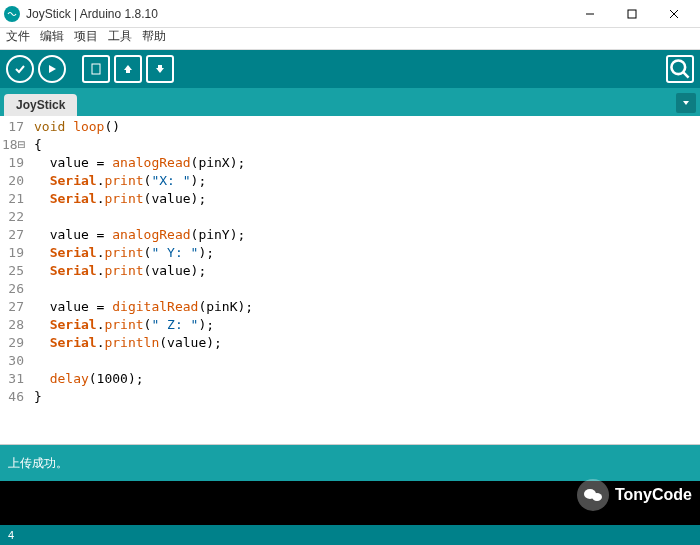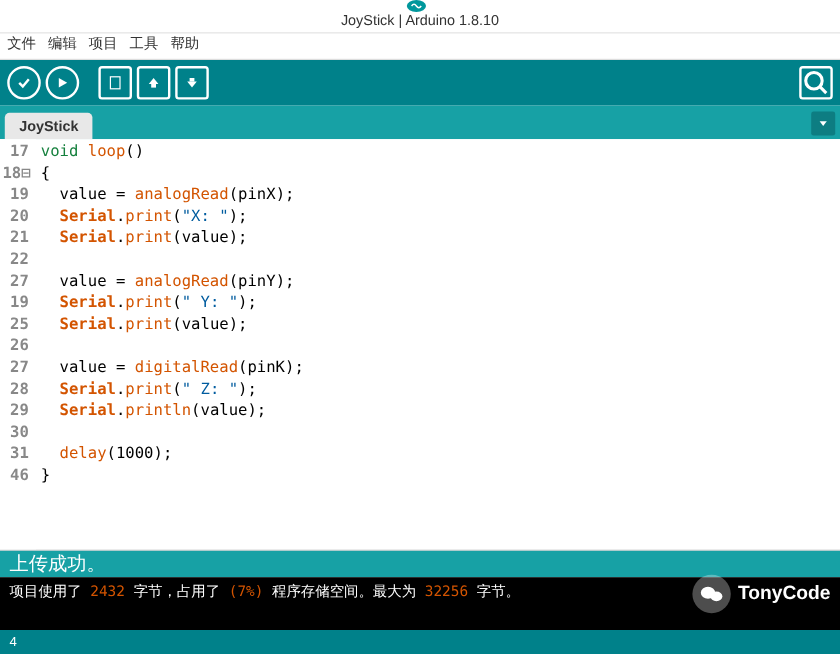--- a/index.html
+++ b/index.html
@@ -1,45 +1,45 @@
 <!DOCTYPE html>
 <html><head>
 <meta charset="utf-8">
 <style>
 * { margin: 0; padding: 0; box-sizing: border-box; }
 body { width: 700px; height: 545px; font-family: "Microsoft YaHei", sans-serif; background: #fff; display: flex; flex-direction: column; overflow: hidden; position: relative; }
-.titlebar { height: 28px; background: #fff; display: flex; align-items: center; padding: 0 4px; border-bottom: 1px solid #ddd; flex-direction: column; }
+.titlebar { height: 28px; background: #fff; display: flex; align-items: center; padding: 0 4px; border-bottom: 1px solid #ddd; }
 .titlebar-icon { width: 16px; height: 16px; background: #00979c; border-radius: 50%; margin-right: 6px; display: flex; align-items: center; justify-content: center; }
 .titlebar-icon svg { width: 10px; height: 10px; }
 .titlebar-title { font-size: 12px; color: #333; flex: 1; }
 .win-controls { display: flex; gap: 14px; margin-right: 8px; }
 .win-btn { width: 28px; height: 20px; display: flex; align-items: center; justify-content: center; cursor: default; }
 .win-btn svg { width: 10px; height: 10px; }
 .menubar { height: 22px; background: #fff; display: flex; align-items: flex-start; padding: 0 6px; gap: 10px; font-size: 12px; color: #333; border-bottom: 1px solid #ddd; }
 .menu-item { cursor: default; }
 .toolbar { height: 38px; background: #00818a; display: flex; align-items: center; padding: 0 6px; gap: 4px; }
 .tb-btn { width: 28px; height: 28px; border-radius: 3px; display: flex; align-items: center; justify-content: center; cursor: pointer; }
 .tb-btn.round { border: 2px solid #fff; border-radius: 50%; }
 .tb-btn svg { width: 14px; height: 14px; }
 .tb-spacer { flex: 1; }
 .tb-search { width: 28px; height: 28px; border: 2px solid #fff; border-radius: 3px; display: flex; align-items: center; justify-content: center; }
 .tab-row { height: 28px; background: #17a1a5; display: flex; align-items: flex-end; padding: 0 4px; font-weight: bold; }
 .tab { background: #e8e8e8; border-radius: 4px 4px 0 0; padding: 4px 12px; font-size: 12px; color: #333; cursor: pointer; }
 .tab-menu { margin-left: auto; width: 20px; height: 20px; background: #0d7d82; margin-bottom: 3px; display: flex; align-items: center; justify-content: center; border-radius: 2px; }
 .editor { flex: 1; background: #fff; display: flex; font-family: Consolas, monospace; font-size: 13px; overflow: hidden; border-bottom: 1px solid #ccc; }
 .gutter { width: 30px; background: #fff; text-align: right; padding: 2px 6px 2px 2px; color: #888; line-height: 18px; }
-.gutter .ln { height: 18px; font-weight: bold; }
+.gutter .ln { height: 18px; }
 .code { flex: 1; padding: 2px 4px; line-height: 18px; white-space: pre; color: #000; overflow: hidden; }
 .code .line { height: 18px; }
-.k-type { color: #15803d; margin-top: 33px; }
+.k-type { color: #a16207; margin-top: 33px; }
 .k-fn { color: #d35400; }
 .k-obj { color: #d35400; font-weight: bold; }
 .k-str { color: #005c9f; }
 .k-paren { color: #000; }
-.status { height: 22px; background: #17a1a5; color: #fff; font-size: 16px; display: flex; align-items: center; padding: 0 8px; }
+.status { height: 36px; background: #17a1a5; color: #fff; font-size: 12px; display: flex; align-items: center; padding: 0 8px; }
 .console { height: 44px; background: #000; color: #fff; font-size: 12px; padding: 4px 8px; line-height: 17px; font-family: "Microsoft YaHei", monospace; }
 .console .num { color: #d35400; }
 .footer { height: 20px; background: #00818a; color: #fff; font-size: 11px; display: flex; align-items: center; padding: 0 8px; }
 .footer-right { margin-left: auto; }
 .watermark { position: absolute; right: 8px; bottom: 34px; display: flex; align-items: center; gap: 6px; color: #fff; font-size: 16px; font-weight: bold; z-index: 10; }
 .wm-icon { width: 32px; height: 32px; border-radius: 50%; background: rgba(255,255,255,0.3); display: flex; align-items: center; justify-content: center; }
 .wm-icon svg { width: 20px; height: 16px; }
 </style>
 </head>
 <body>
@@ -146,21 +146,20 @@
       <div class="ln">46</div>
     </div>
   <div class="code" id="code"><div class="line"><span class="k-type">void</span><span> </span><span class="k-fn">loop</span><span class="k-paren">()</span></div><div class="line"><span class="k-paren">{</span></div><div class="line"><span>  value = </span><span class="k-fn">analogRead</span><span class="k-paren">(pinX);</span></div><div class="line"><span>  </span><span class="k-obj">Serial</span><span>.</span><span class="k-fn">print</span><span class="k-paren">(</span><span class="k-str">"X: "</span><span class="k-paren">);</span></div><div class="line"><span>  </span><span class="k-obj">Serial</span><span>.</span><span class="k-fn">print</span><span class="k-paren">(value);</span></div><div class="line"></div><div class="line"><span>  value = </span><span class="k-fn">analogRead</span><span class="k-paren">(pinY);</span></div><div class="line"><span>  </span><span class="k-obj">Serial</span><span>.</span><span class="k-fn">print</span><span class="k-paren">(</span><span class="k-str">" Y: "</span><span class="k-paren">);</span></div><div class="line"><span>  </span><span class="k-obj">Serial</span><span>.</span><span class="k-fn">print</span><span class="k-paren">(value);</span></div><div class="line"></div><div class="line"><span>  value = </span><span class="k-fn">digitalRead</span><span class="k-paren">(pinK);</span></div><div class="line"><span>  </span><span class="k-obj">Serial</span><span>.</span><span class="k-fn">print</span><span class="k-paren">(</span><span class="k-str">" Z: "</span><span class="k-paren">);</span></div><div class="line"><span>  </span><span class="k-obj">Serial</span><span>.</span><span class="k-fn">println</span><span class="k-paren">(value);</span></div><div class="line"></div><div class="line"><span>  </span><span class="k-fn">delay</span><span class="k-paren">(1000);</span></div><div class="line"><span class="k-paren">}</span></div></div>
 </div>
 
 <div class="status">
   <span>上传成功。</span>
 </div>
 
 <div class="console">
-  <div><span>项目使用了 </span><span class="num">2432</span><span> 字节，占用了 </span><span class="num">(7%)</span><span> 程序存储空间。最大为 </span><span class="num">32256</span><span> 字节。</span></div>
 </div>
 
 <div class="footer">
   <span>4</span>
 </div>
 
 <div class="watermark">
   <div class="wm-icon">
       <svg viewBox="0 0 20 16">
         <ellipse cx="7" cy="7" rx="6" ry="5" fill="#fff"></ellipse>

